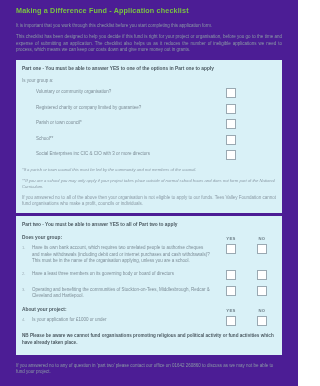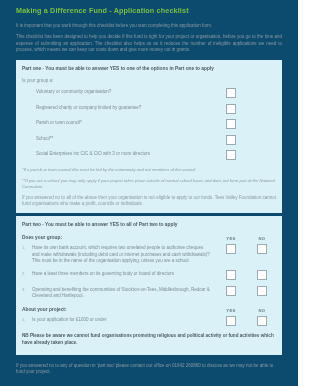--- a/index.html
+++ b/index.html
@@ -1,21 +1,21 @@
 <!DOCTYPE html>
 <html><head>
 <meta charset="utf-8">
 <style>
   html,body{margin:0;padding:0;}
   body{
     width:298px;height:386px;overflow:hidden;background:#ffffff;
     font-family:"Liberation Sans","DejaVu Sans",sans-serif;
     -webkit-font-smoothing:antialiased;
   }
-  .page{position:relative;width:298px;height:386px;background:#0c4a6e;}
+  .page{position:relative;width:298px;height:386px;background:#4c1d95;}
   .doc{
     position:absolute;left:16px;top:6px;width:266px;
   }
   .title{
     color:#7ac143;font-weight:bold;font-size:7.2px;letter-spacing:.15px;
     margin:0 0 7px 0;line-height:10px;
   }
   .para{
     color:#8a9aa5;font-size:4.5px;line-height:6.4px;margin:0 0 6px 0;
     text-align:justify;

